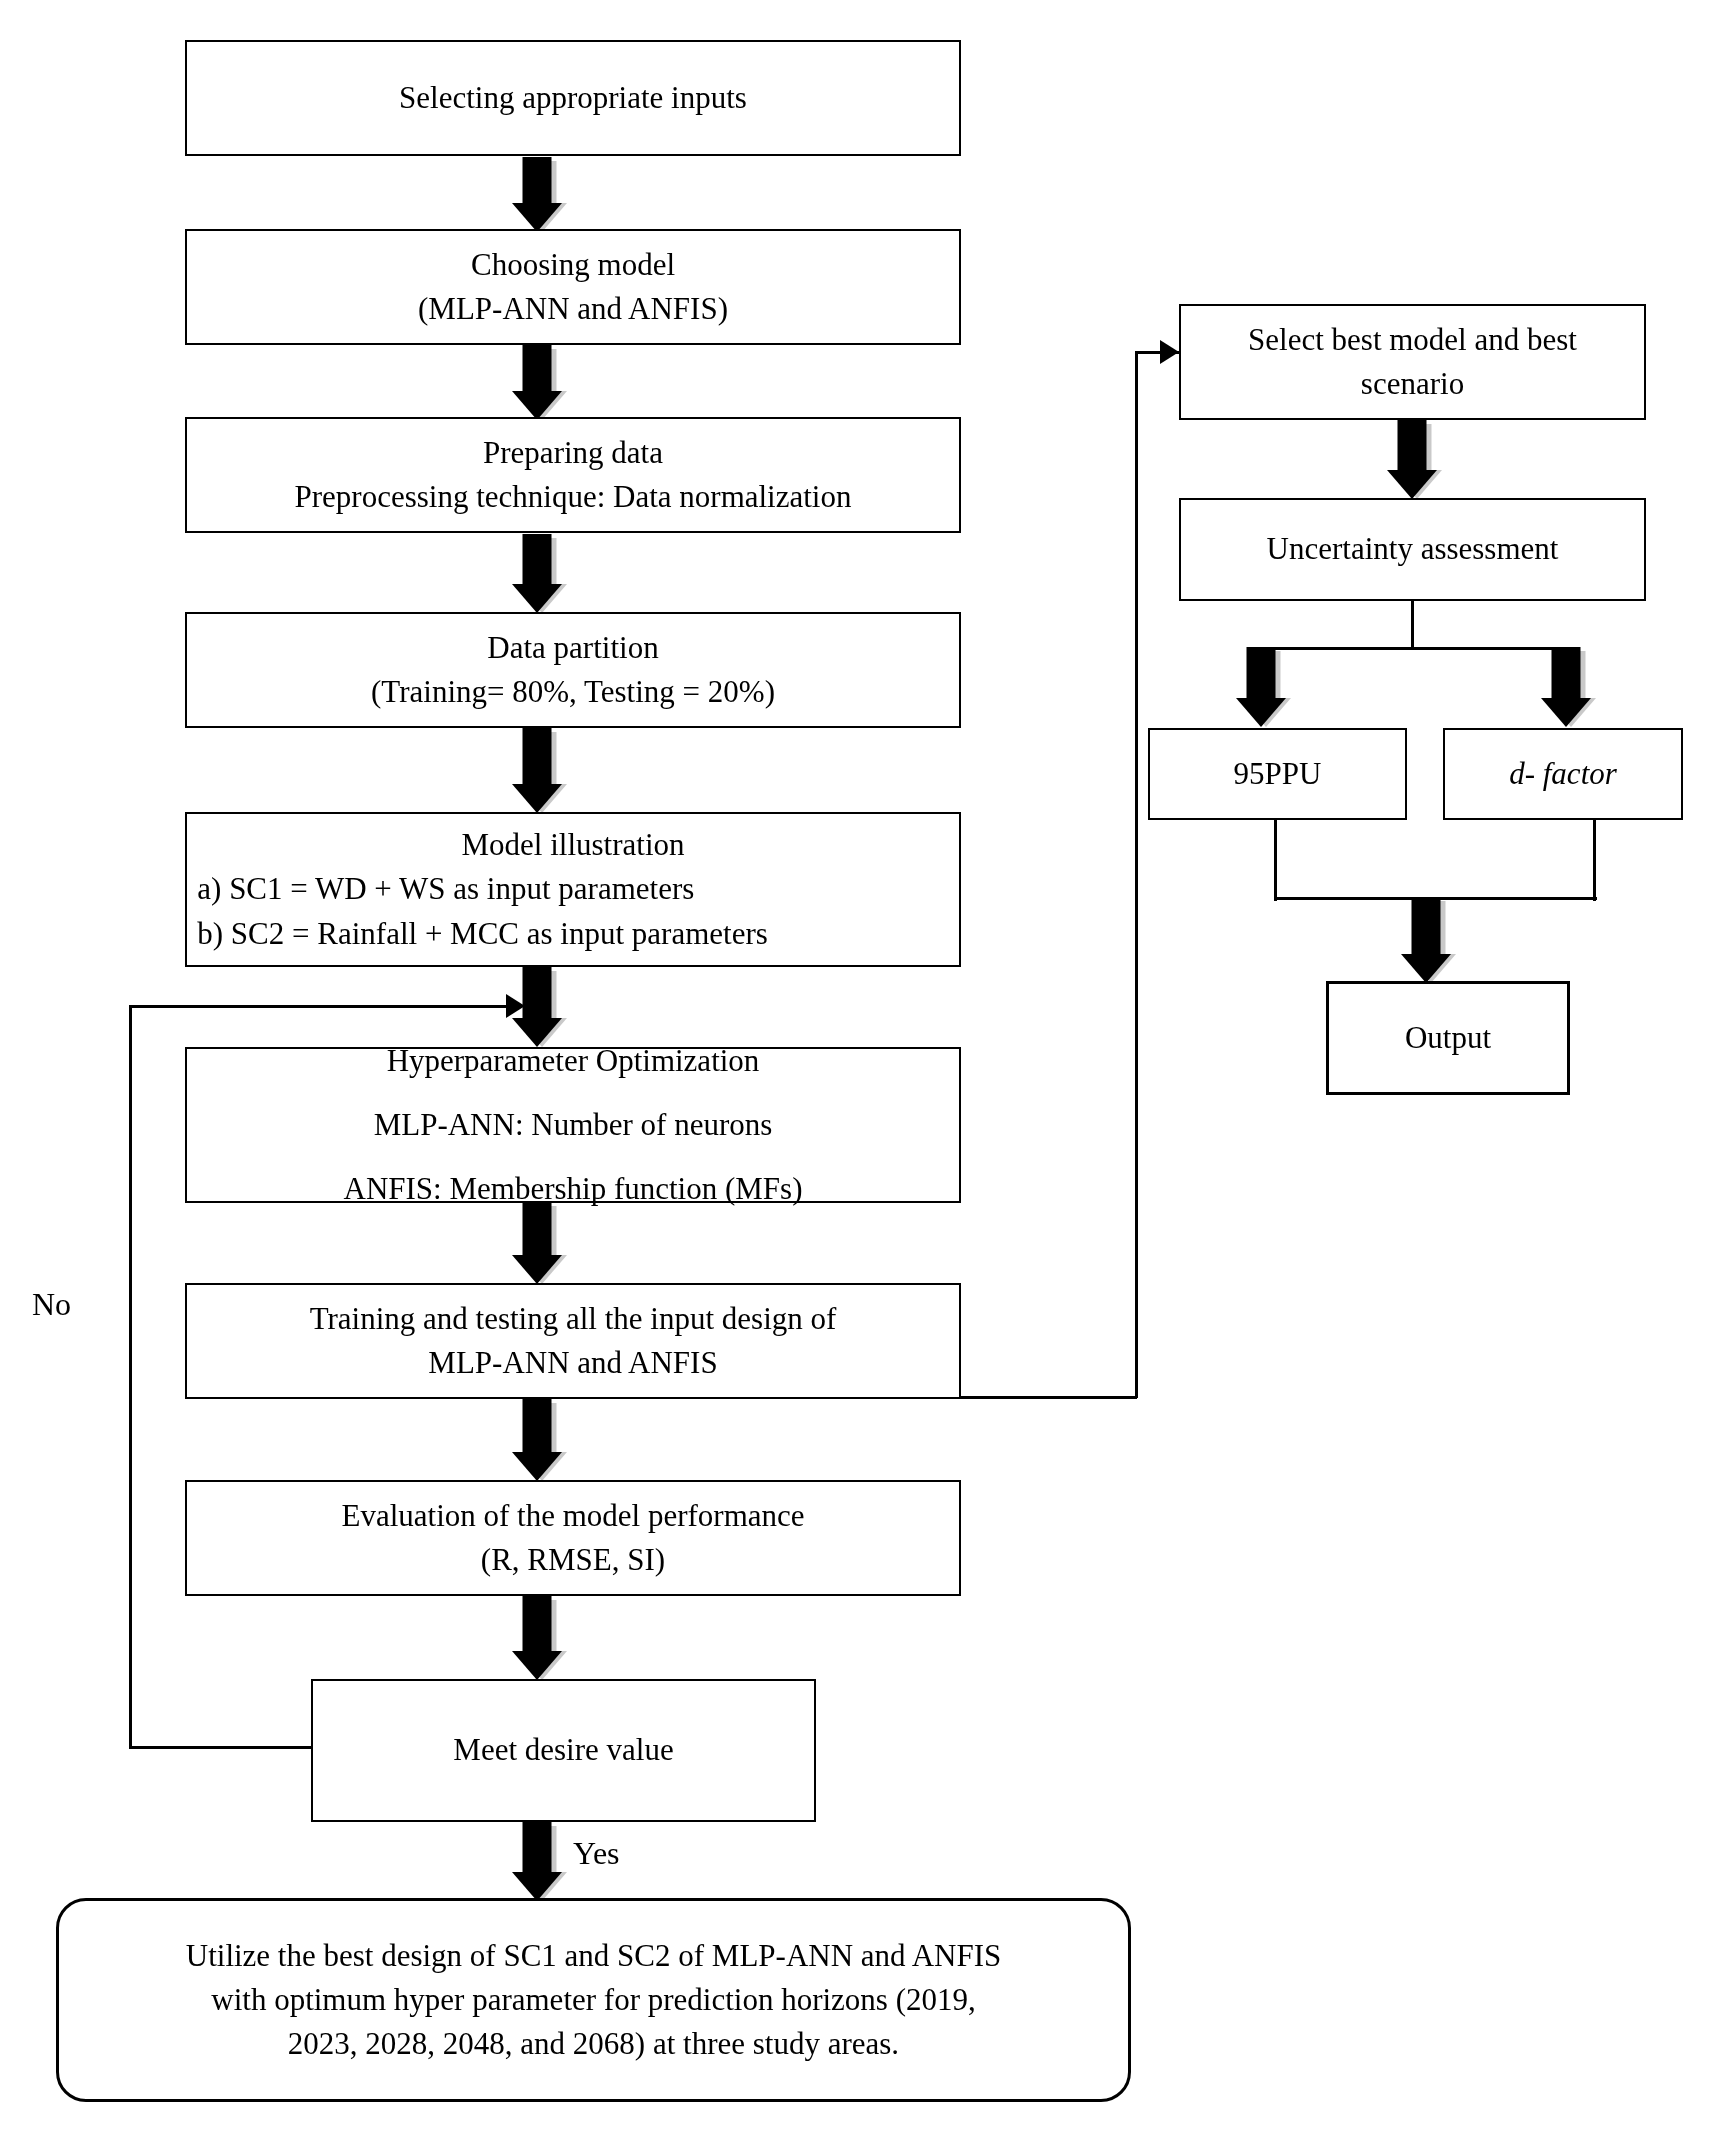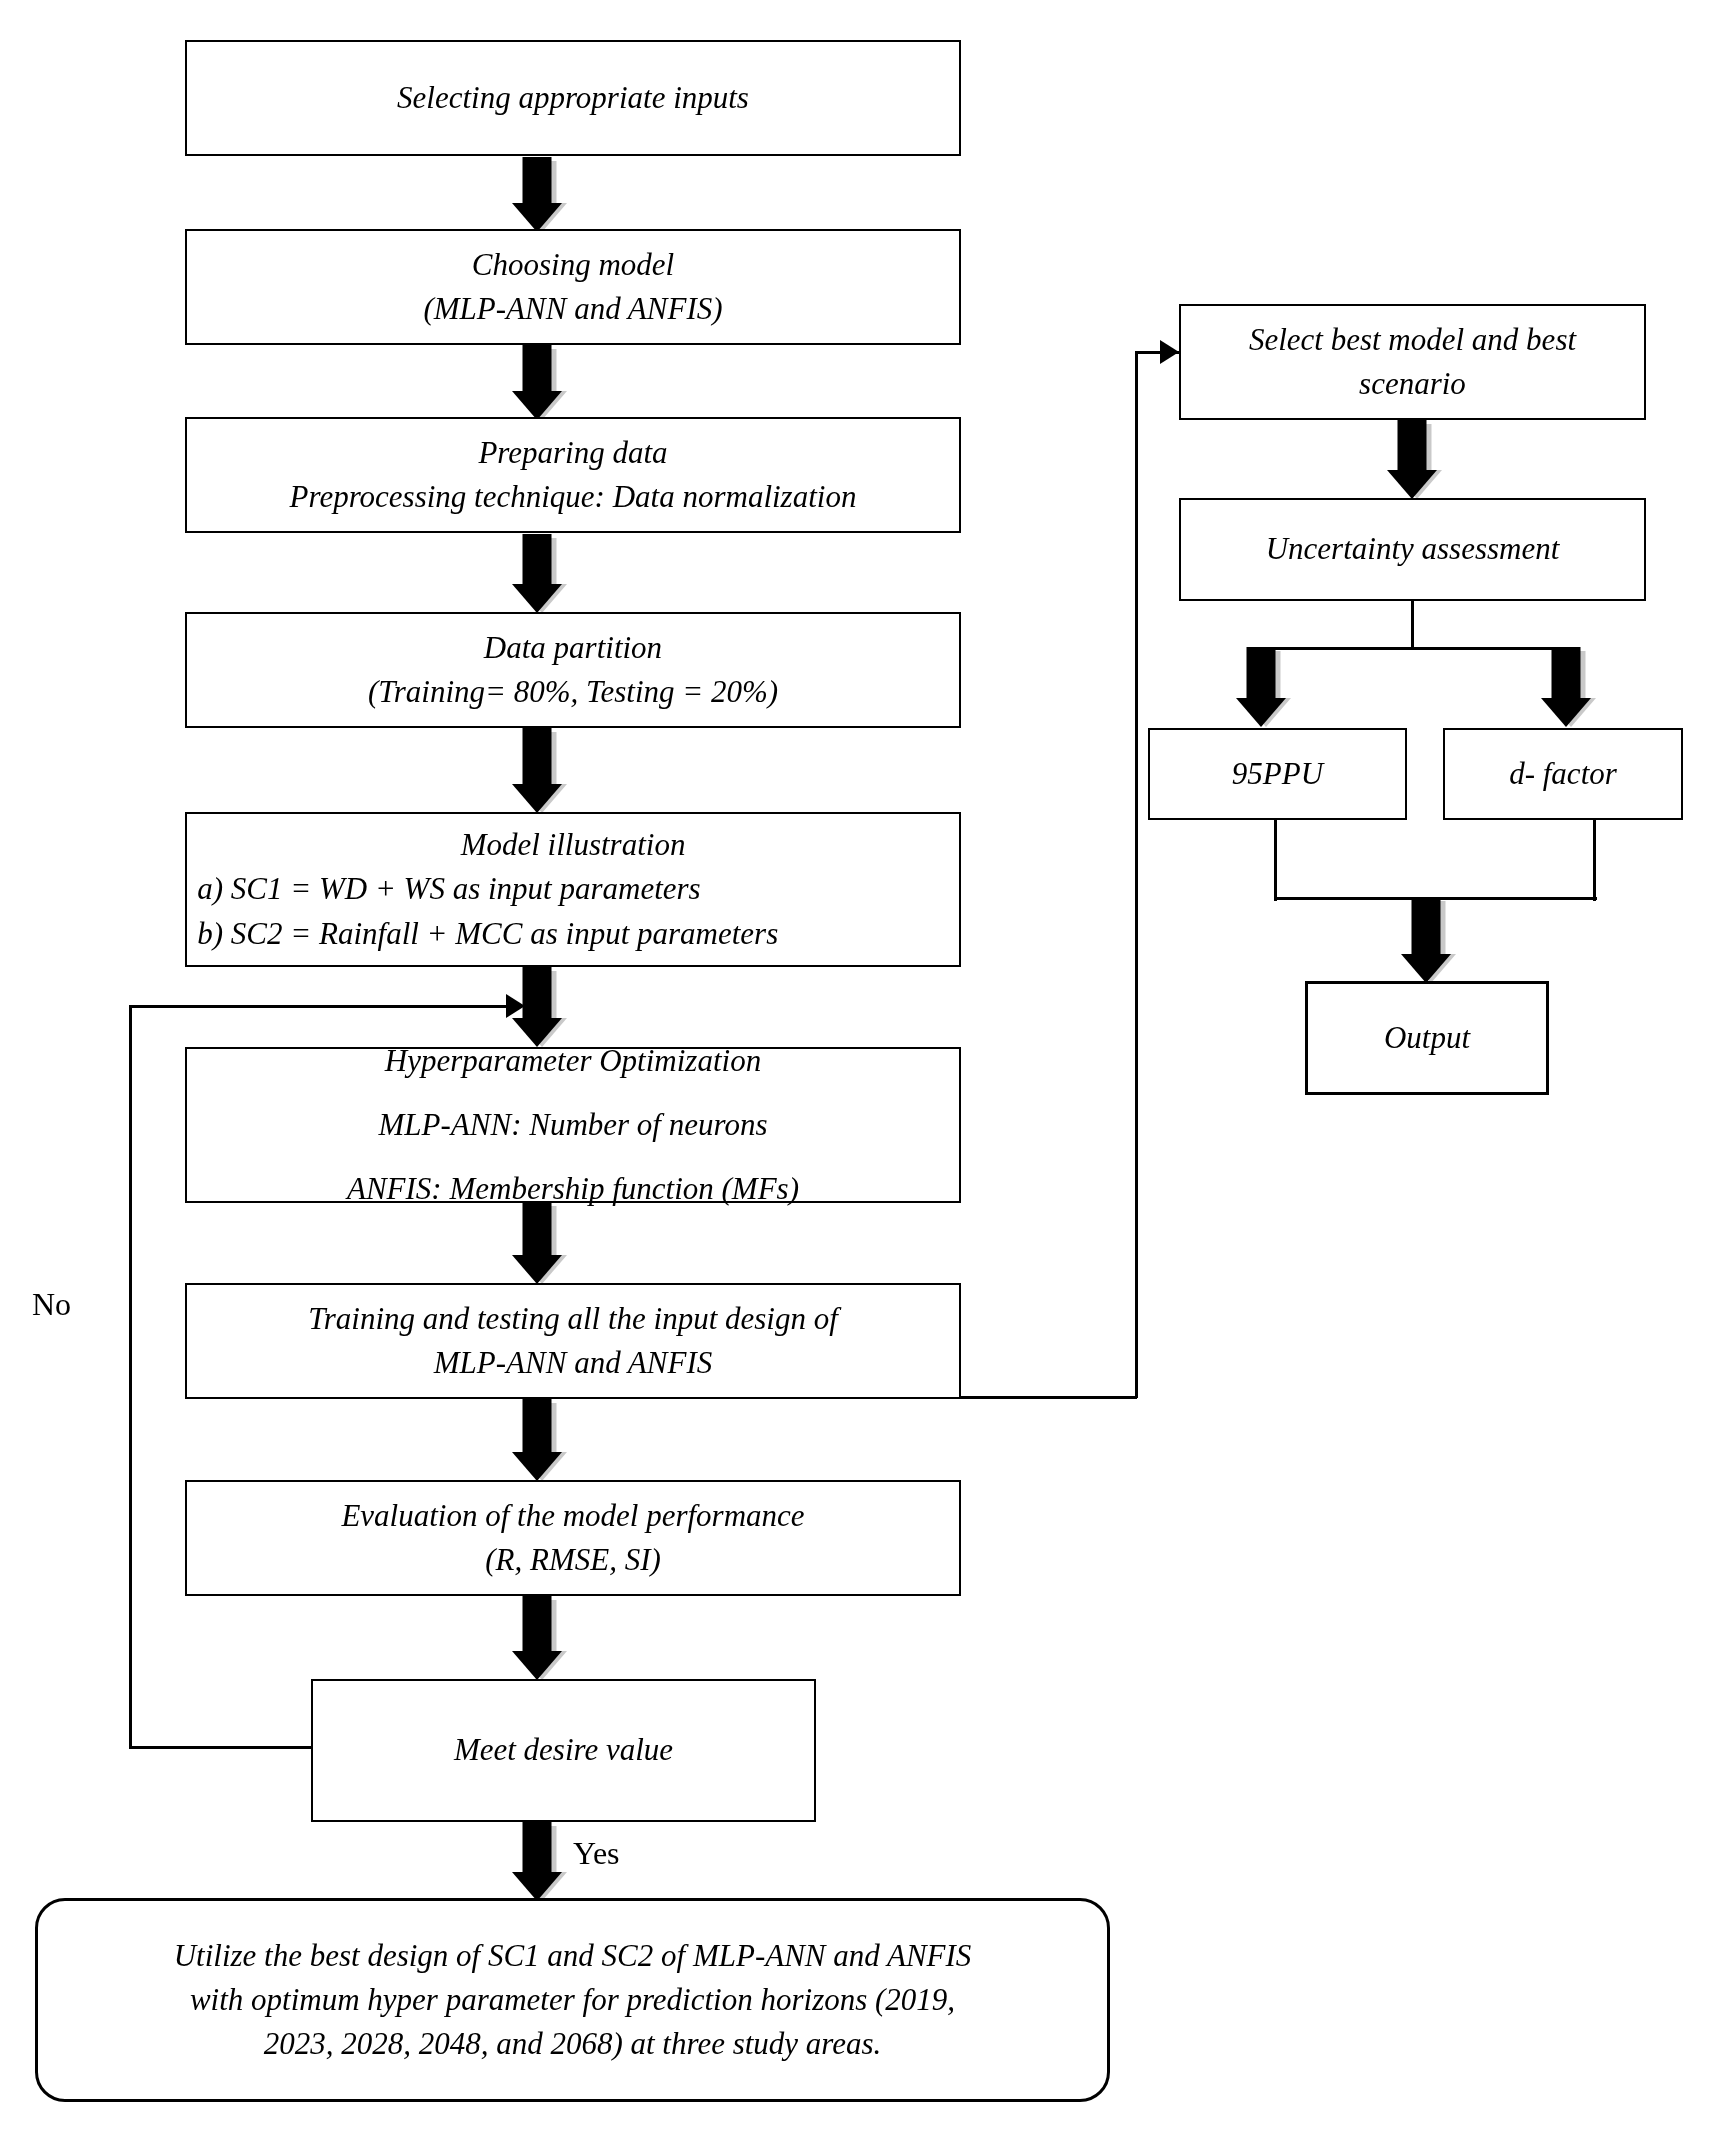--- a/index.html
+++ b/index.html
@@ -23,22 +23,22 @@
     border:2.2px solid #000000;
     display:flex;
     flex-direction:column;
     align-items:center;
     justify-content:center;
     text-align:center;
     font-size:31px;
     line-height:1.42;
     padding:4.4px 10.3px;
   }
-  .box.thick{border-width:3.7px;}
-  .box .ln{display:block;white-space:nowrap;font-style:italic;}
+  .box.thick{border-width:3.7px;margin-left:21px;}
+  .box .ln{display:block;white-space:nowrap;}
   .box.left-align{align-items:flex-start;text-align:left;}
   .box.left-align .ln.center{align-self:center;}
   .italic{font-style:italic;}
 
   
   .barrow{position:absolute;}
   .barrow .stem{
     position:absolute;
     background:#000000;
     left:50%;

